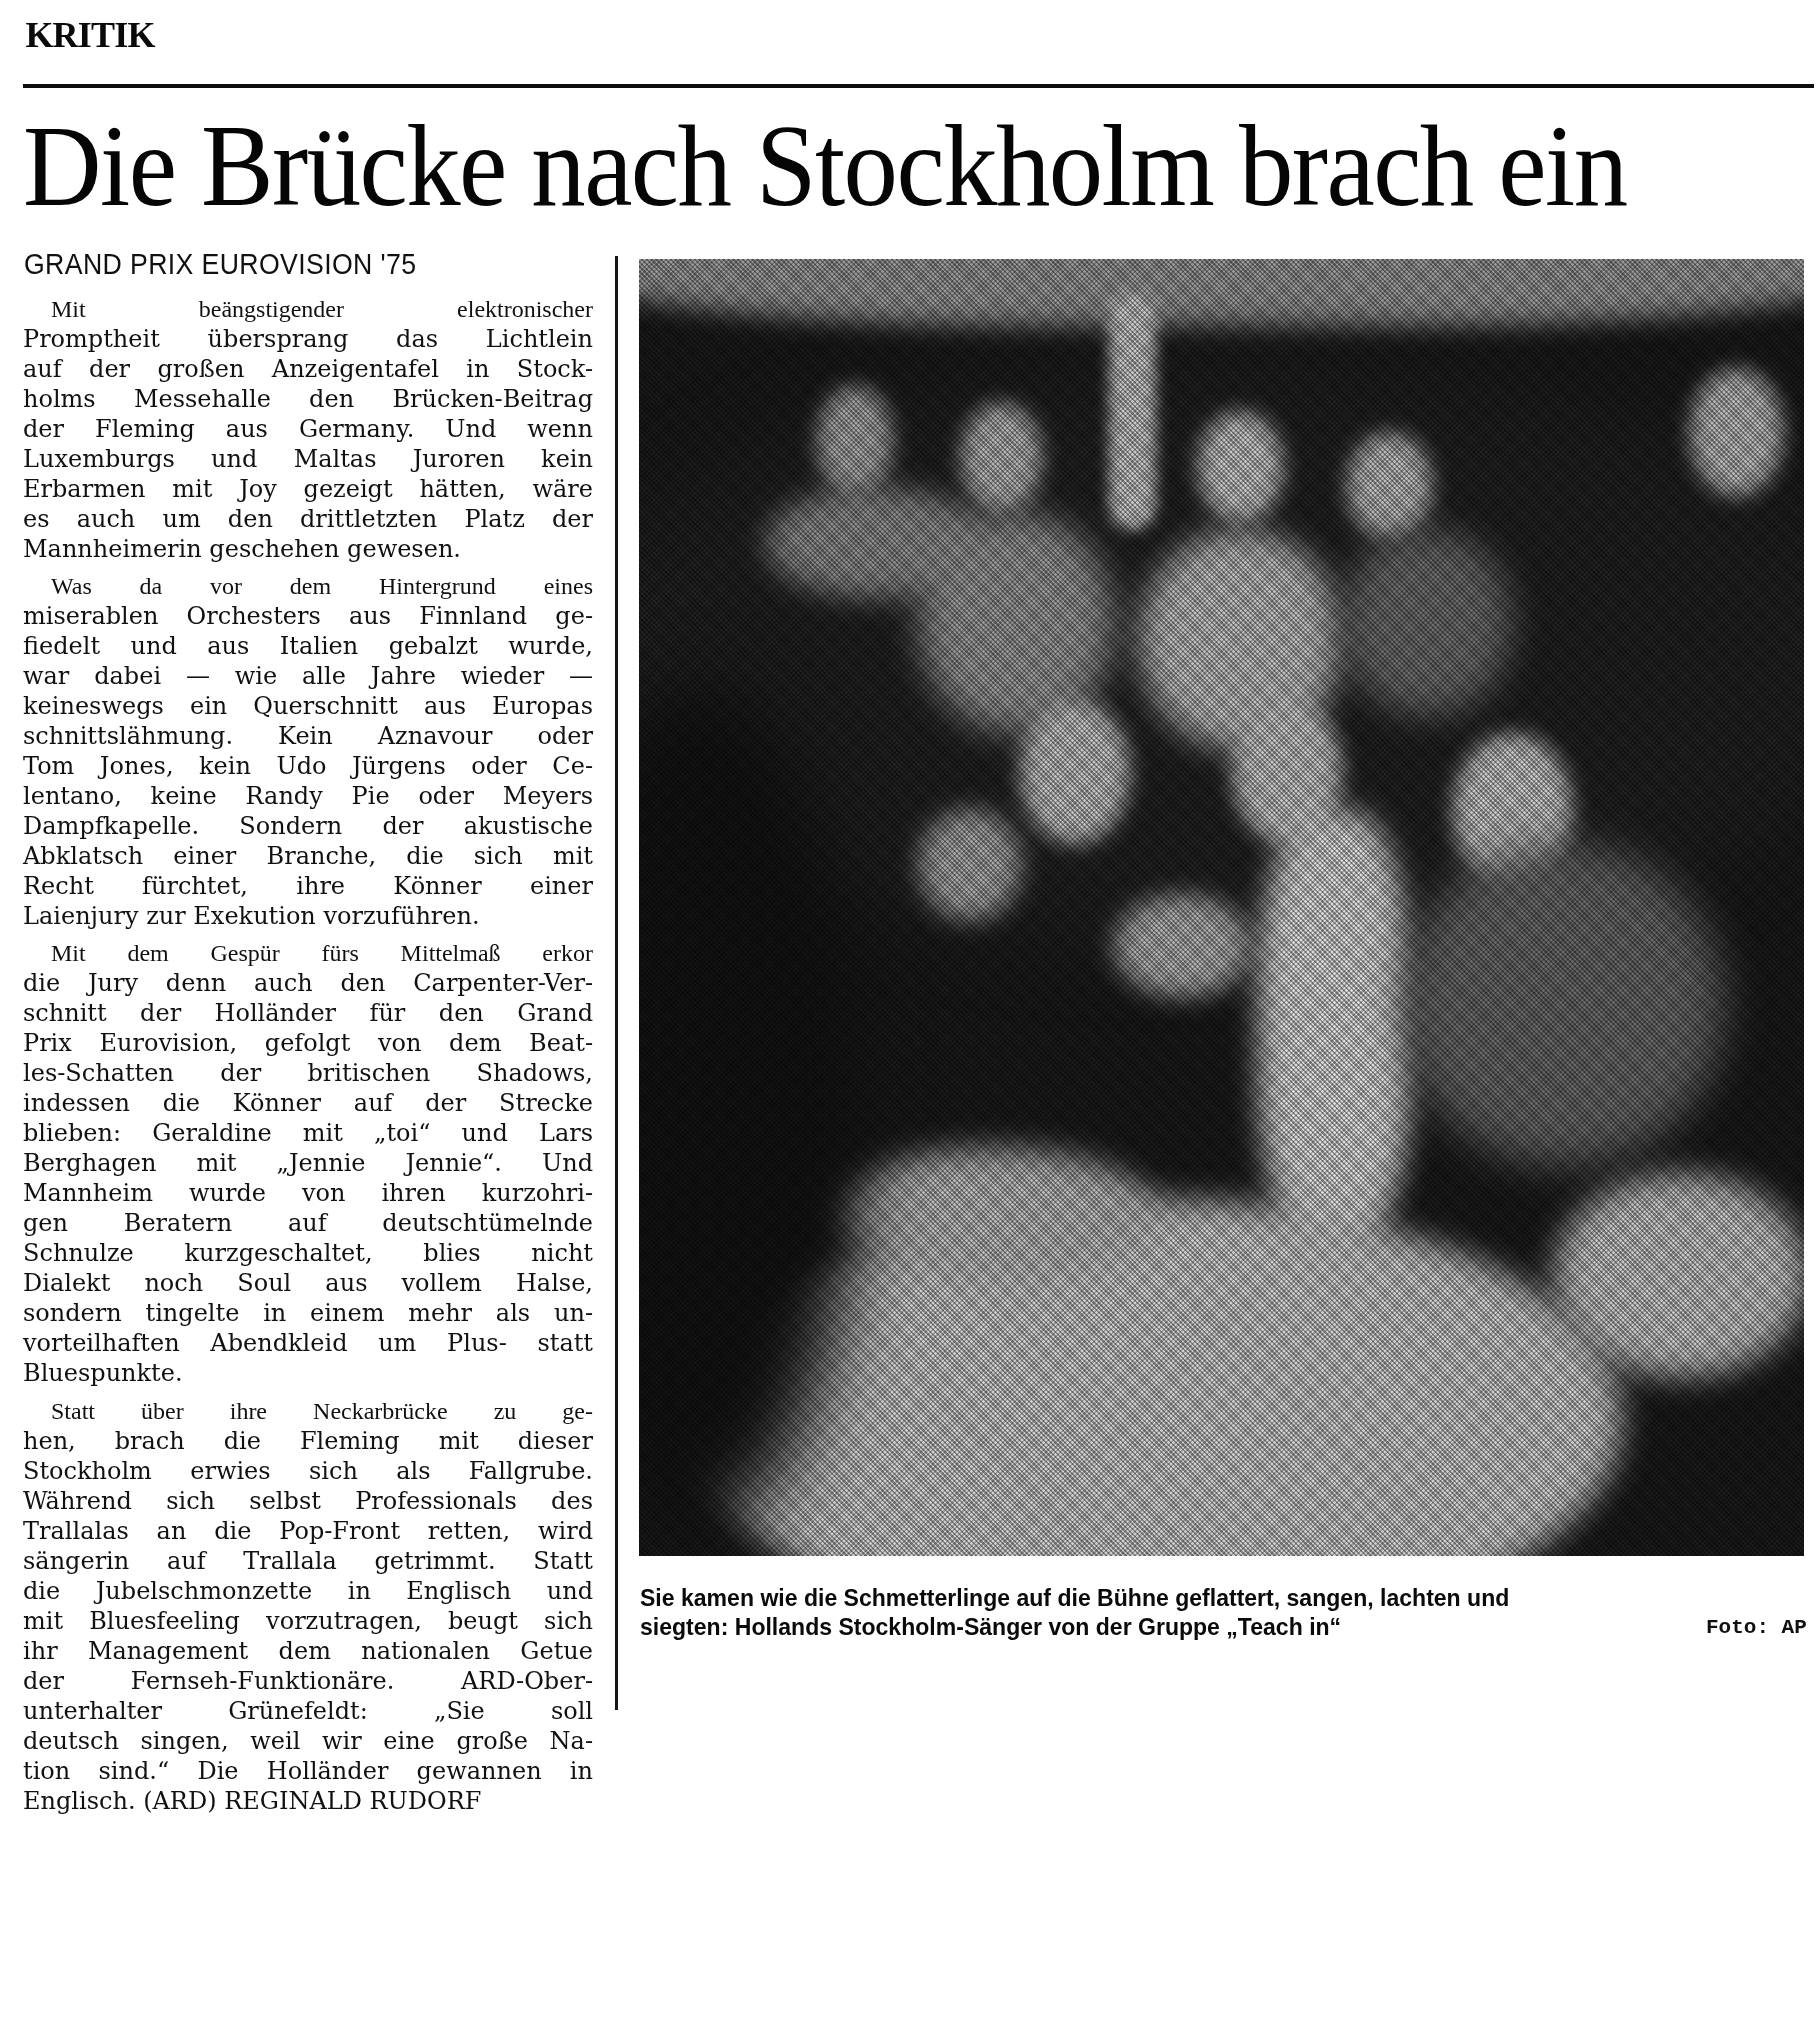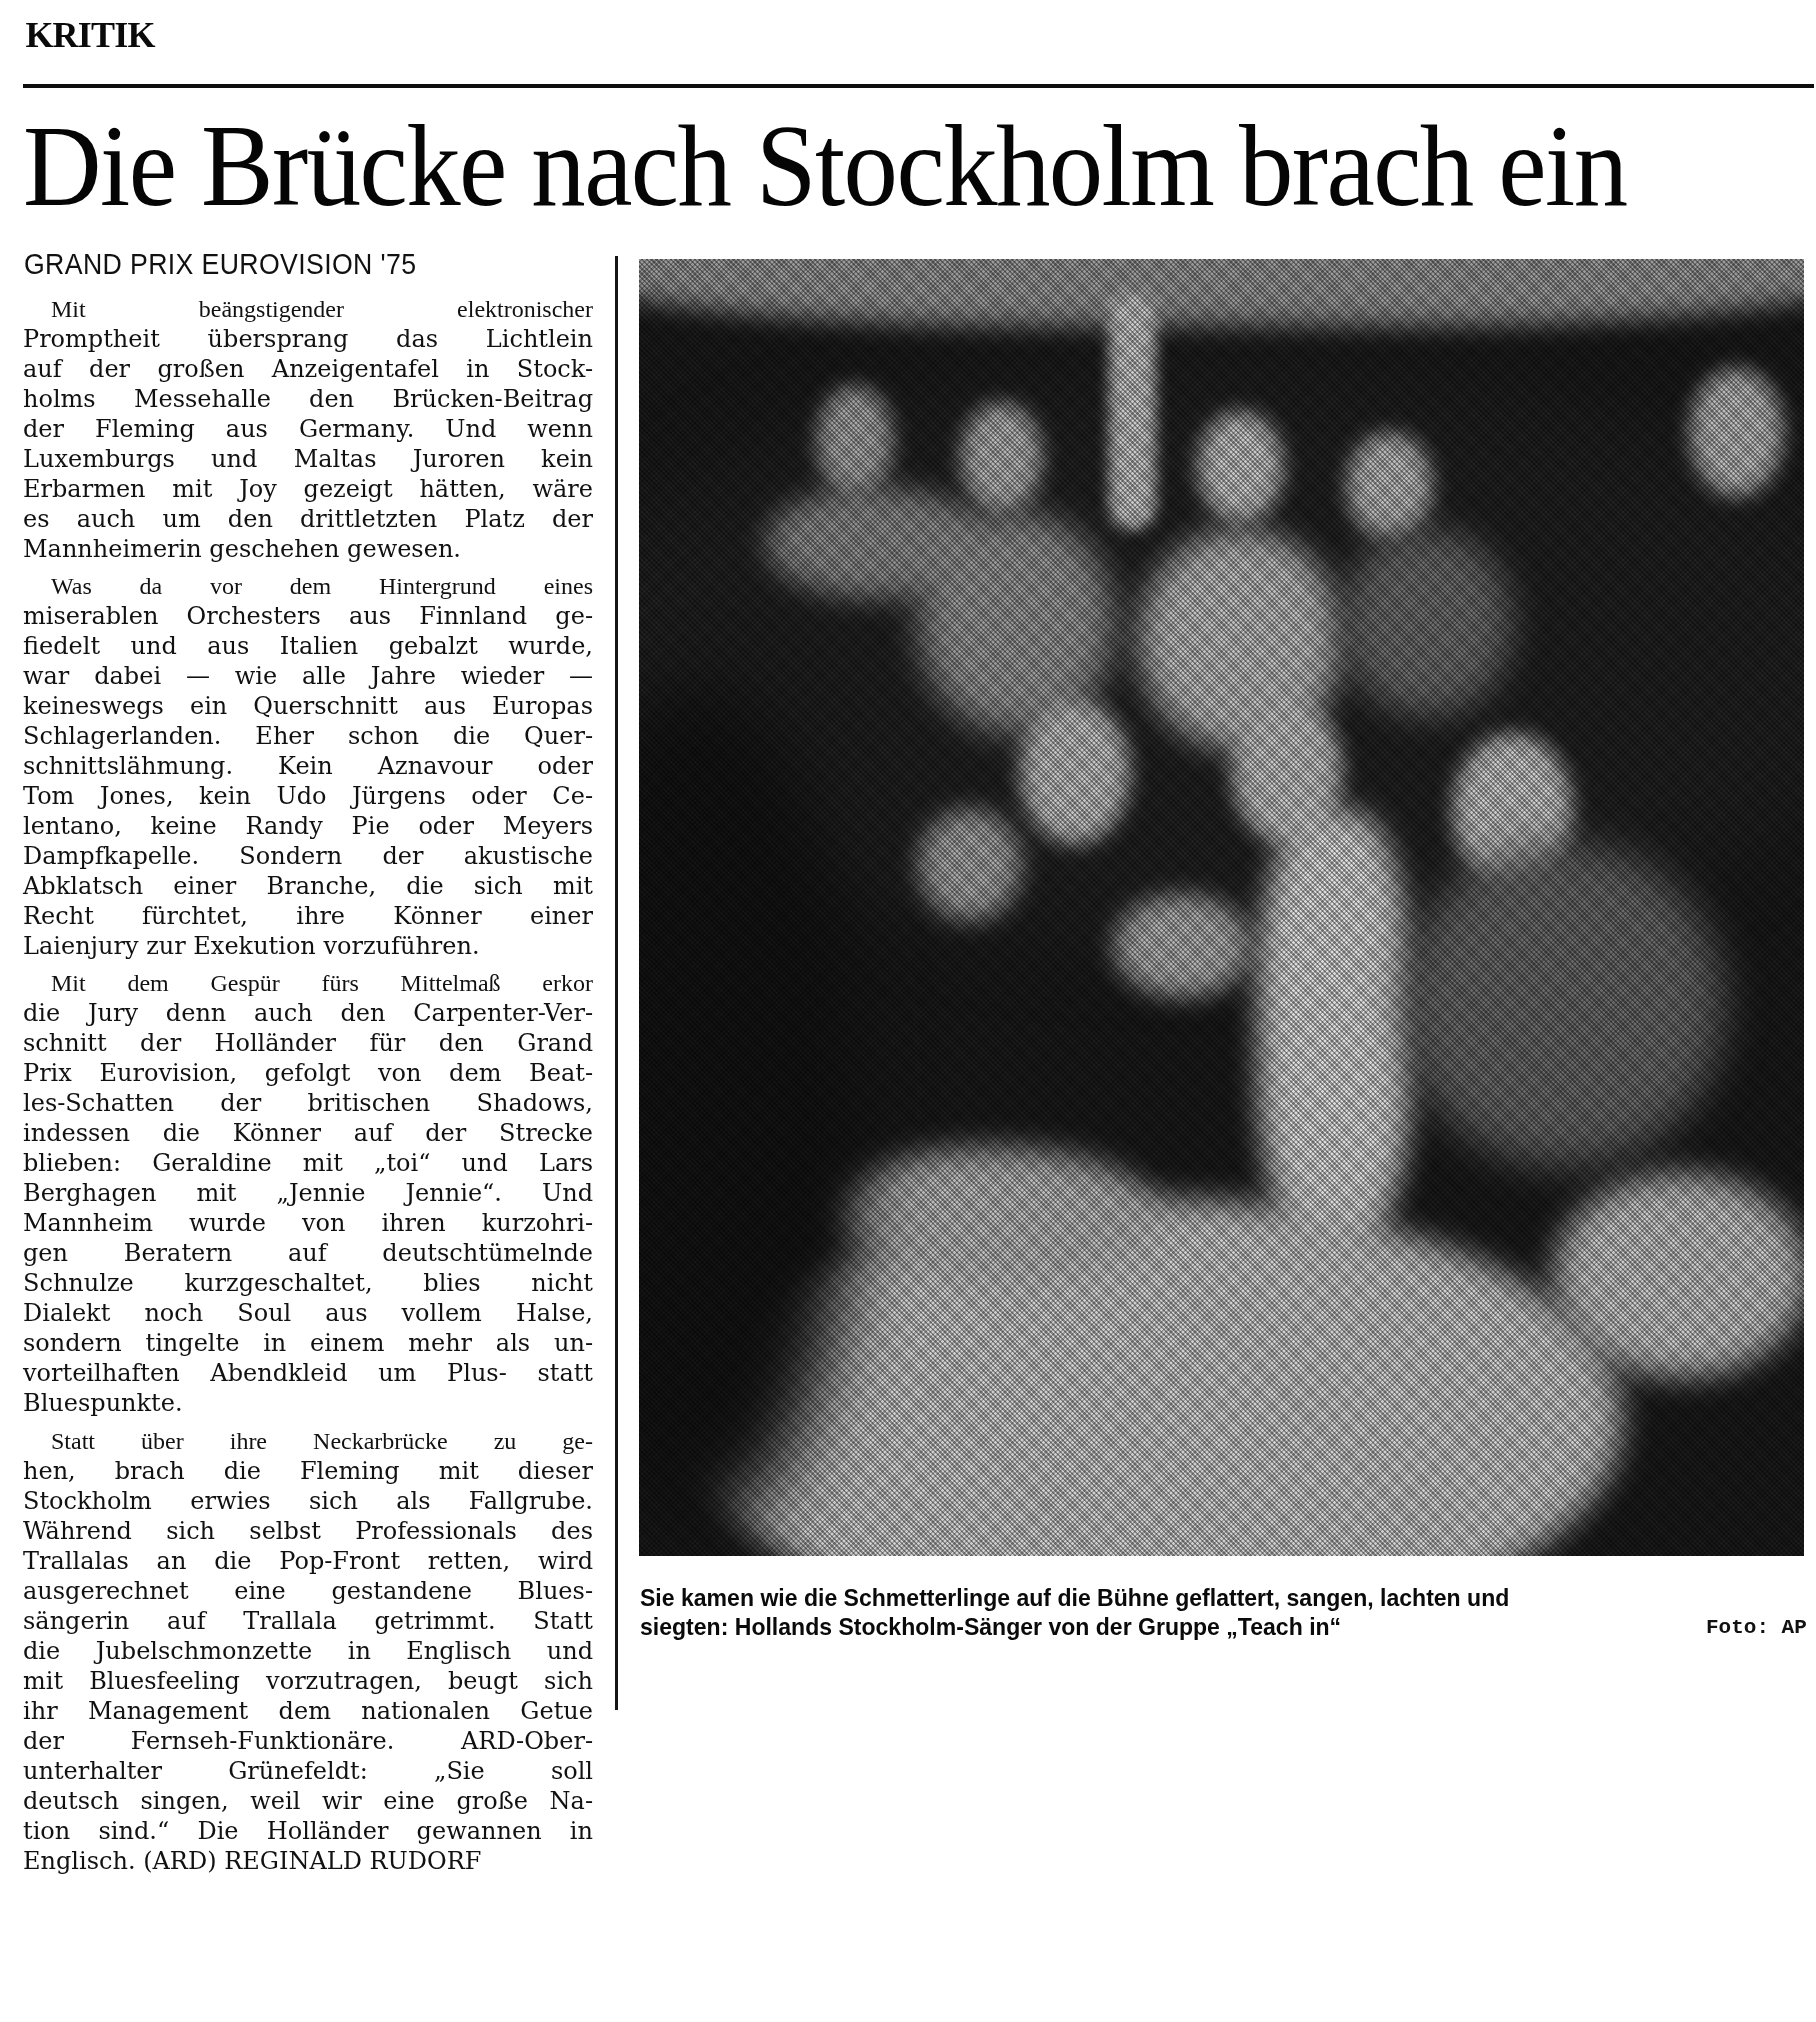--- a/index.html
+++ b/index.html
@@ -93,21 +93,20 @@
       <span class="line">Erbarmen mit Joy gezeigt hätten, wäre</span>
       <span class="line">es auch um den drittletzten Platz der</span>
       <span class="line last">Mannheimerin geschehen gewesen.</span>
     </div>
     <div class="para">
       <span class="line indent">Was da vor dem Hintergrund eines</span>
       <span class="line">miserablen Orchesters aus Finnland ge-</span>
       <span class="line">fiedelt und aus Italien gebalzt wurde,</span>
       <span class="line">war dabei — wie alle Jahre wieder —</span>
       <span class="line">keineswegs ein Querschnitt aus Europas</span>
-      <span class="line">Schlagerlanden. Eher schon die Quer-</span>
       <span class="line">schnittslähmung. Kein Aznavour oder</span>
       <span class="line">Tom Jones, kein Udo Jürgens oder Ce-</span>
       <span class="line">lentano, keine Randy Pie oder Meyers</span>
       <span class="line">Dampfkapelle. Sondern der akustische</span>
       <span class="line">Abklatsch einer Branche, die sich mit</span>
       <span class="line">Recht fürchtet, ihre Könner einer</span>
       <span class="line last">Laienjury zur Exekution vorzuführen.</span>
     </div>
     <div class="para">
       <span class="line indent">Mit dem Gespür fürs Mittelmaß erkor</span>
@@ -125,21 +124,20 @@
       <span class="line">sondern tingelte in einem mehr als un-</span>
       <span class="line">vorteilhaften Abendkleid um Plus- statt</span>
       <span class="line last">Bluespunkte.</span>
     </div>
     <div class="para">
       <span class="line indent">Statt über ihre Neckarbrücke zu ge-</span>
       <span class="line">hen, brach die Fleming mit dieser</span>
       <span class="line">Stockholm erwies sich als Fallgrube.</span>
       <span class="line">Während sich selbst Professionals des</span>
       <span class="line">Trallalas an die Pop-Front retten, wird</span>
-      <span class="line">ausgerechnet eine gestandene Blues-</span>
       <span class="line">sängerin auf Trallala getrimmt. Statt</span>
       <span class="line">die Jubelschmonzette in Englisch und</span>
       <span class="line">mit Bluesfeeling vorzutragen, beugt sich</span>
       <span class="line">ihr Management dem nationalen Getue</span>
       <span class="line">der Fernseh-Funktionäre. ARD-Ober-</span>
       <span class="line">unterhalter Grünefeldt: „Sie soll</span>
       <span class="line">deutsch singen, weil wir eine große Na-</span>
       <span class="line">tion sind.“ Die Holländer gewannen in</span>
       <span class="line last">Englisch. (ARD) REGINALD RUDORF</span>
     </div>

